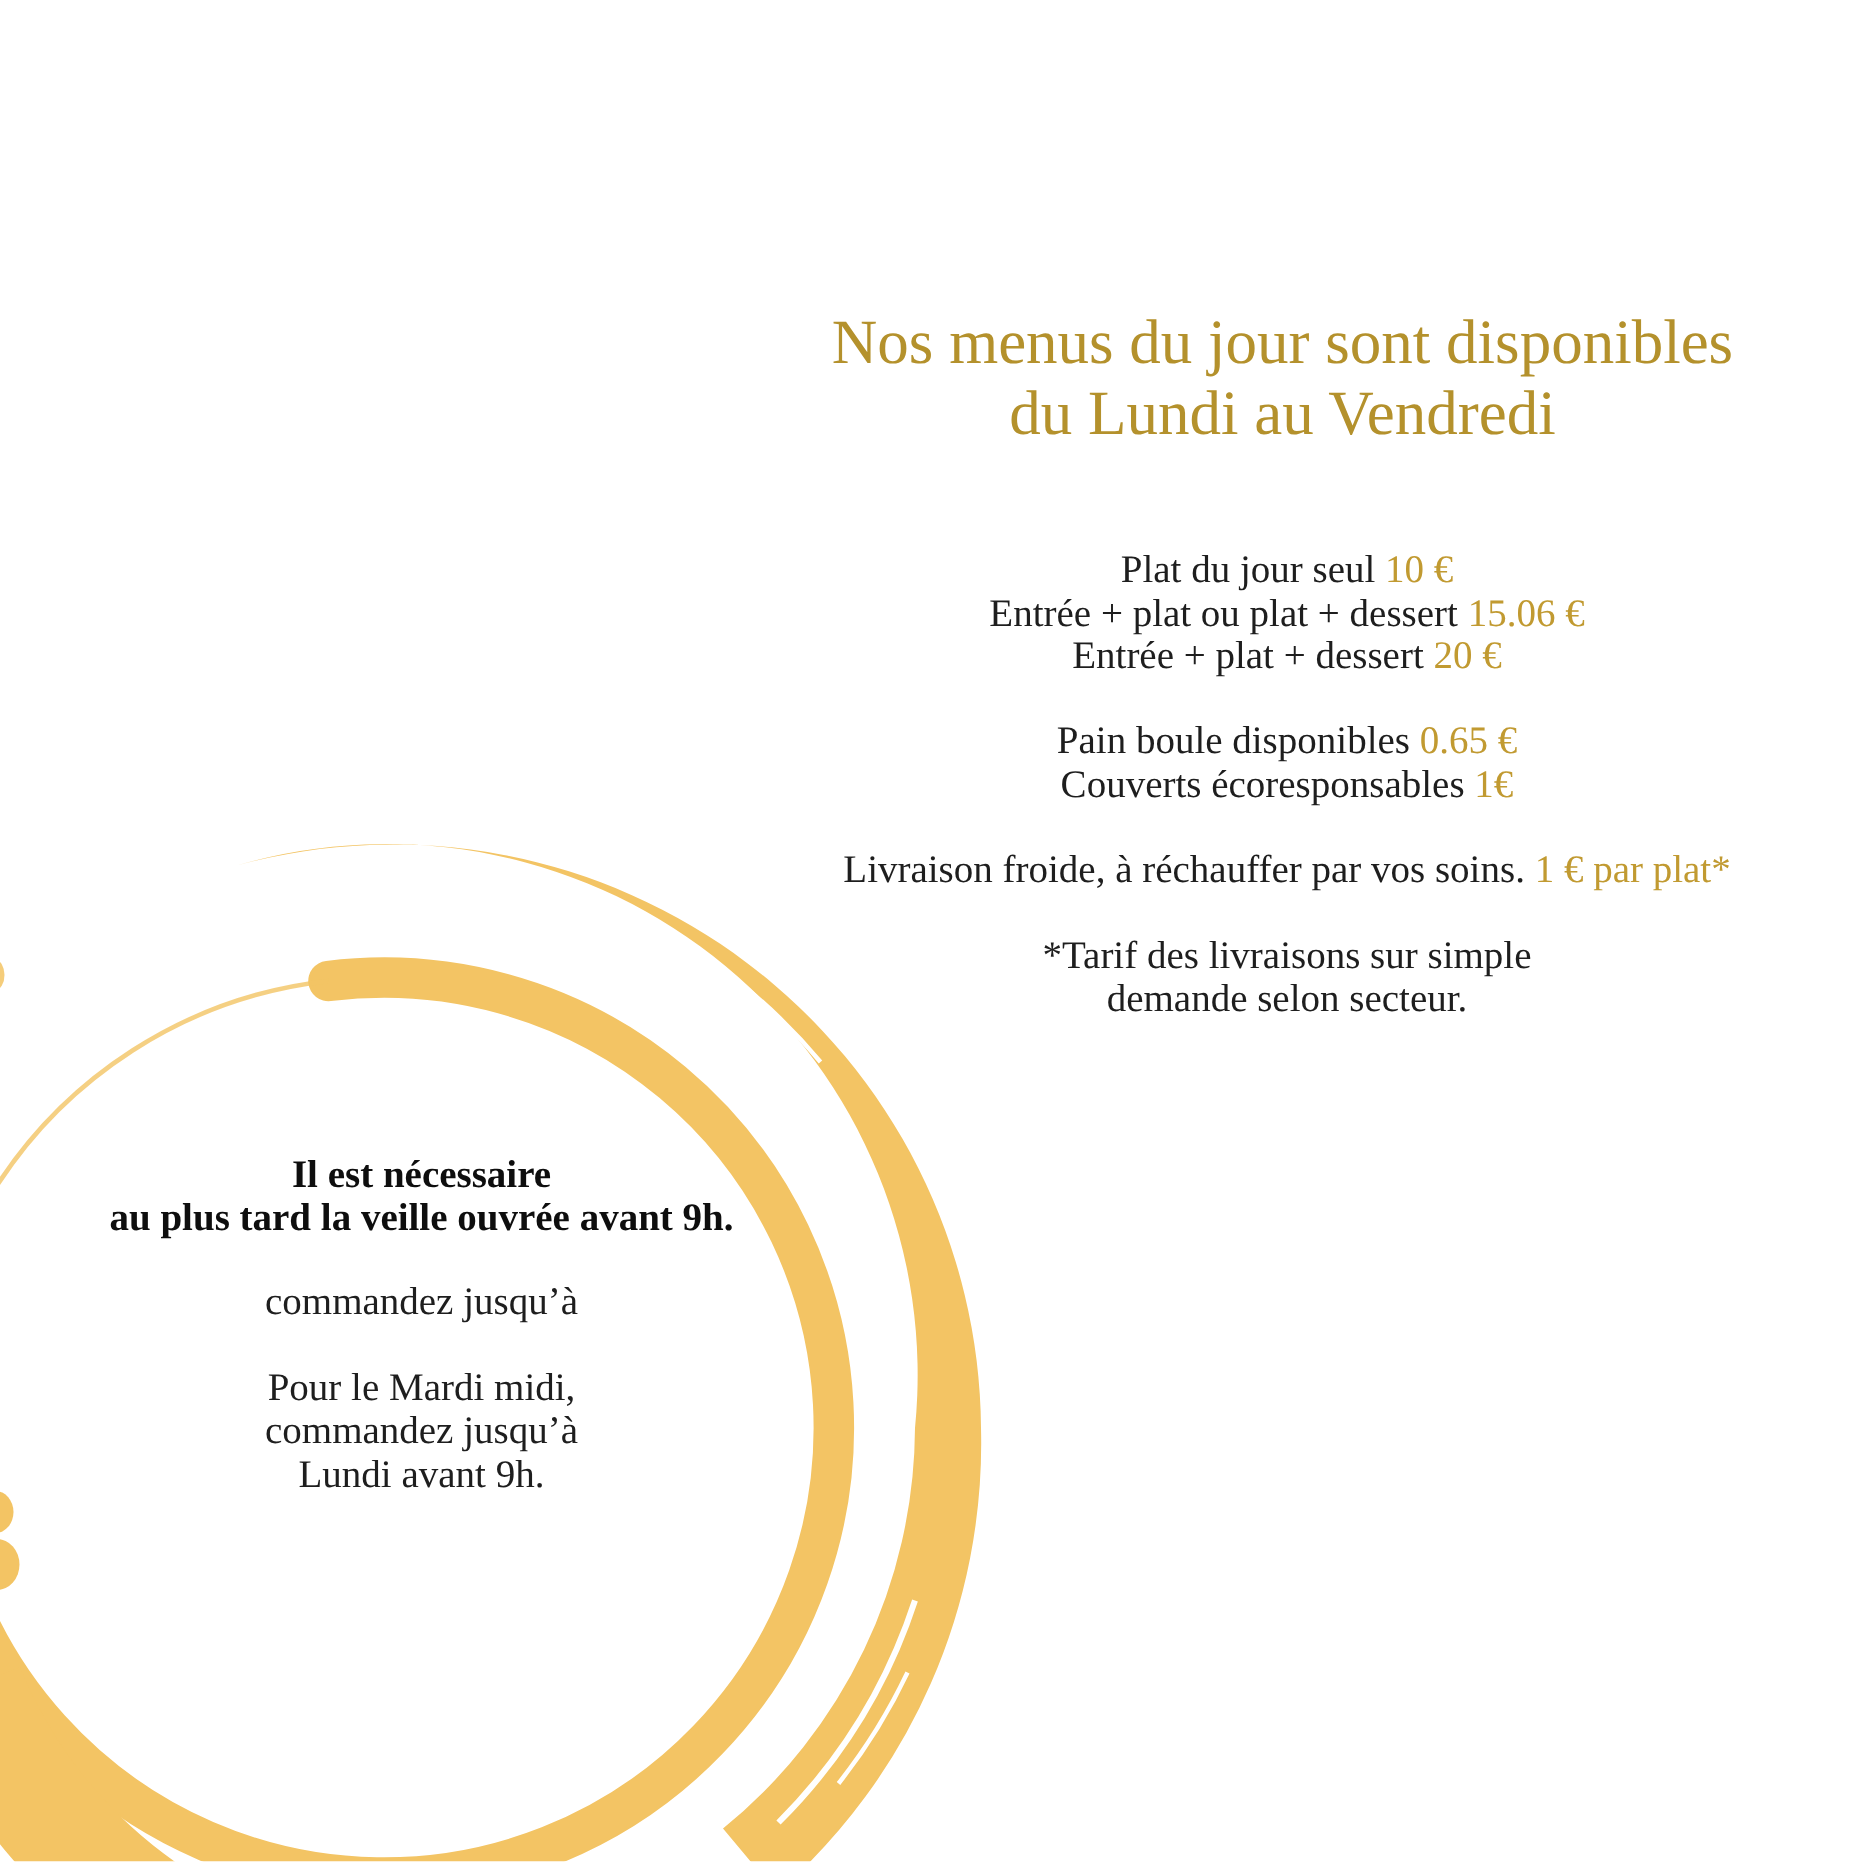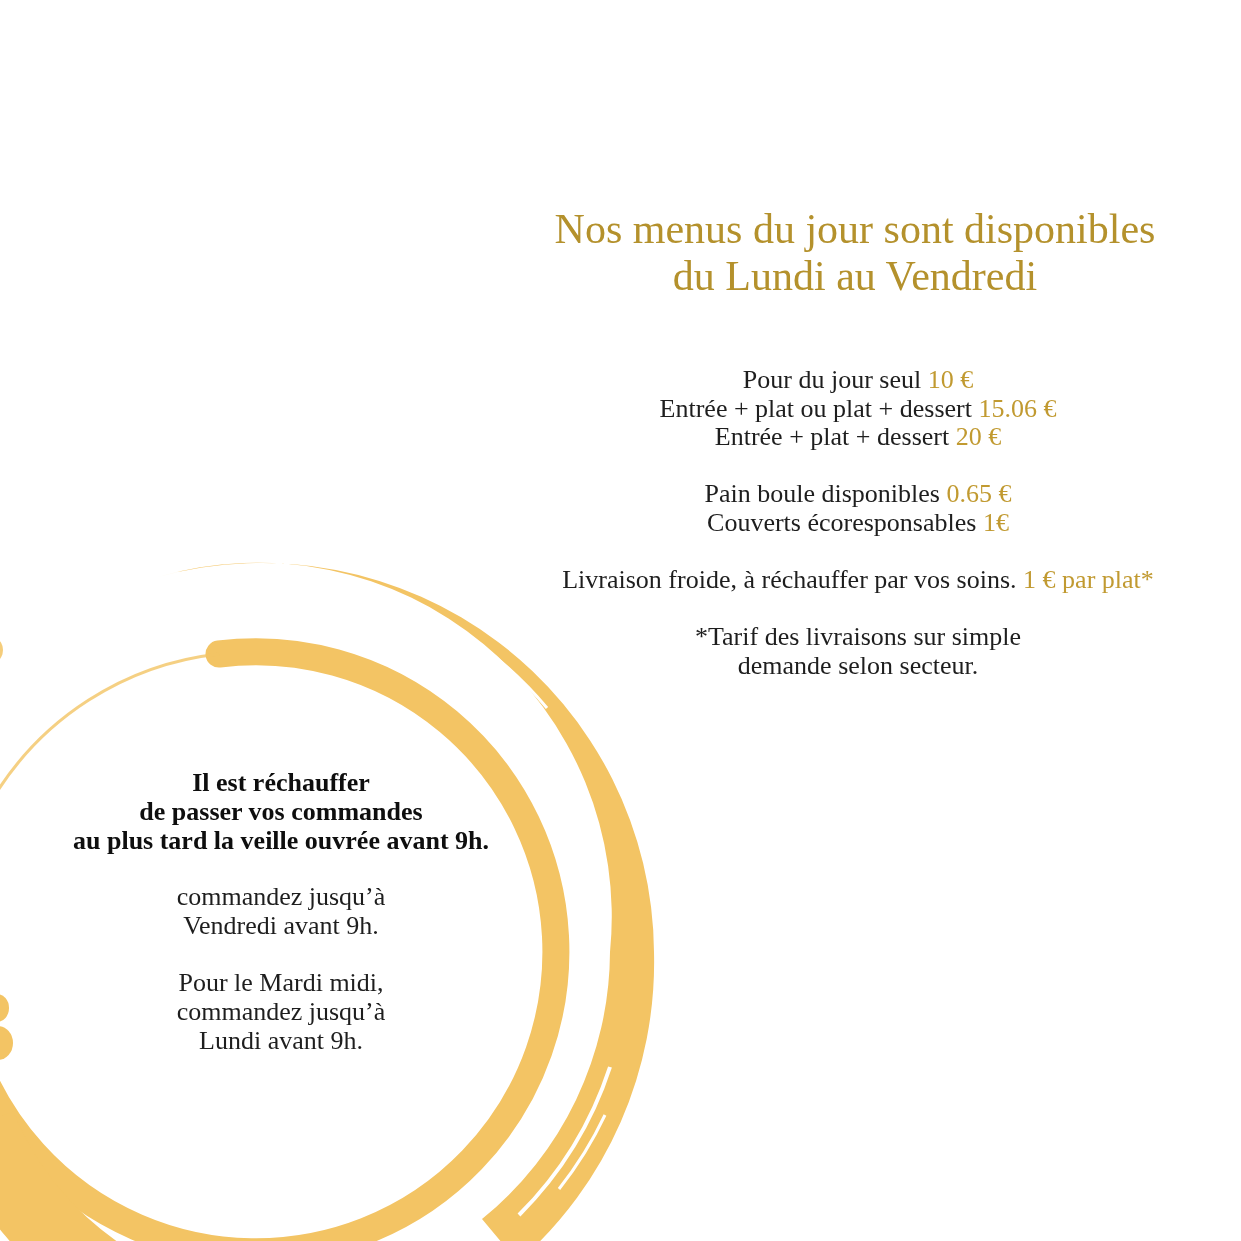--- a/index.html
+++ b/index.html
@@ -70,21 +70,21 @@
     <path class="texture" d="M 446 623 A 380 380 0 0 1 547 708" stroke-width="3"></path>
   </svg>
 
   <div class="title">
     <div>Nos menus du jour sont disponibles</div>
     <div>du Lundi au Vendredi</div>
   </div>
 
   <div class="prices">
     <div>
-      <span>Pour du jour seul</span>
+      <span>Plat du jour seul</span>
       <span class="gold">10 €</span>
     </div>
     <div>
       <span>Entrée + plat ou plat + dessert</span>
       <span class="gold">15.06 €</span>
     </div>
     <div>
       <span>Entrée + plat + dessert</span>
       <span class="gold">20 €</span>
     </div>
@@ -107,28 +107,26 @@
       <span class="gold">1 € par plat*</span>
     </div>
 
     <div class="gap-line"></div>
 
     <div>*Tarif des livraisons sur simple</div>
     <div>demande selon secteur.</div>
   </div>
 
   <div class="notice">
-    <div class="headline">Il est réchauffer</div>
-    <div class="headline">de passer vos commandes</div>
+    <div class="headline">Il est nécessaire</div>
     <div class="headline underlined">au plus tard la veille ouvrée avant 9h.</div>
 
     <div class="gap-27"></div>
 
     <div>commandez jusqu’à</div>
-    <div>Vendredi avant 9h.</div>
 
     <div class="gap-28"></div>
 
     <div>Pour le Mardi midi,</div>
     <div>commandez jusqu’à</div>
     <div>Lundi avant 9h.</div>
   </div>
 
 </div>
 

